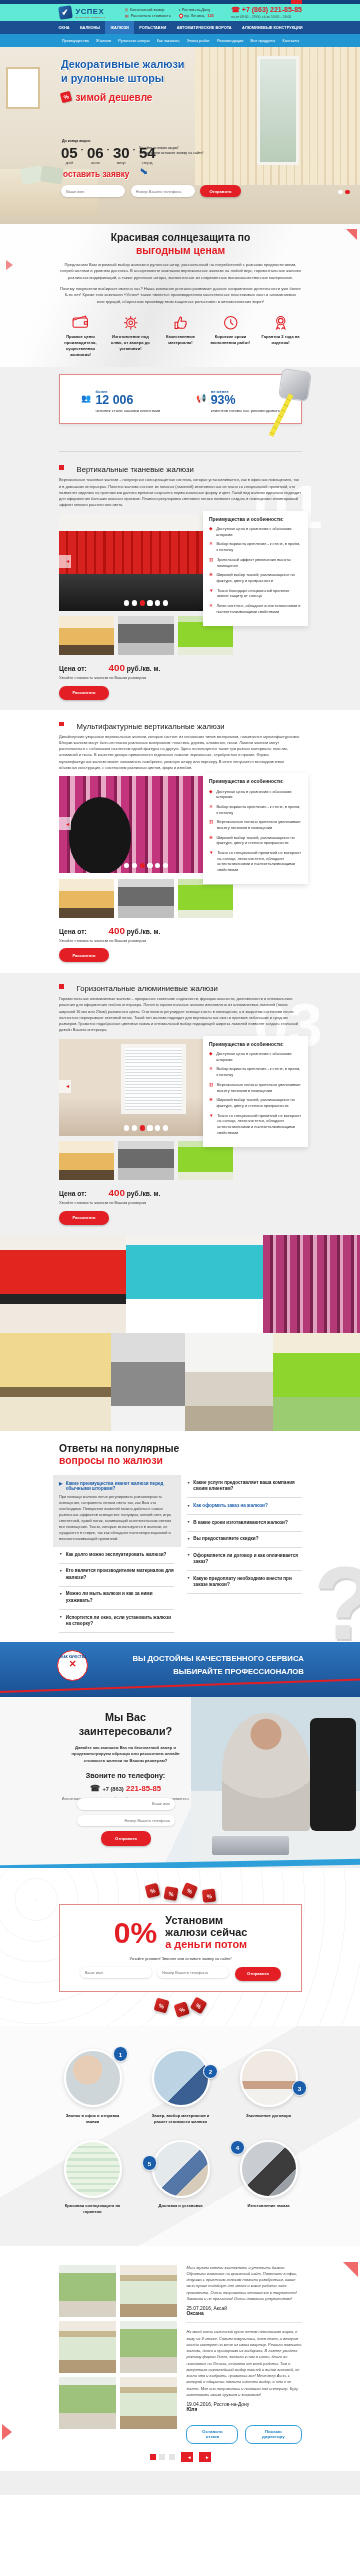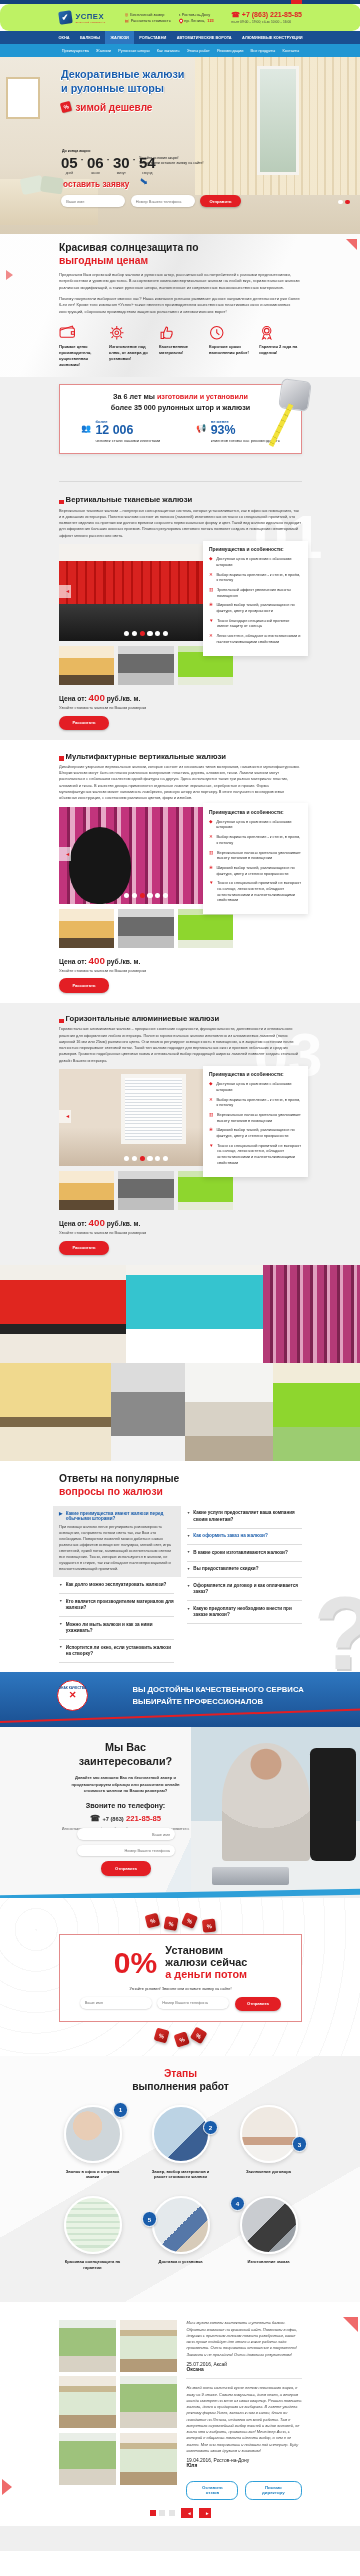--- a/index.html
+++ b/index.html
@@ -4,21 +4,21 @@
 <style>
   html,body{margin:0;padding:0;}
   body{width:361px;font-family:"Liberation Sans",sans-serif;color:#333;background:#fff;}
   .wrap{width:243px;margin:0 auto;position:relative;}
   .sec-gray{background:#f0f0f0;}
   .sec-white{background:#fff;}
   
   .topstrip{height:4.1px;background:#14427c;position:relative;}
   .topstrip .redseg{position:absolute;right:59px;top:0;width:11.3px;height:4.1px;background:#e31e24;}
   
-  .header{height:27px;display:flex;align-items:center;background:#bef264;border-radius:9px;}
+  .header{height:17px;display:flex;align-items:center;background:#5eead4;}
   .logo{display:flex;align-items:center;gap:3.1px;width:67px;}
   .logo-mark{width:13.4px;height:13.4px;background:linear-gradient(135deg,#2a6db5,#123e77);border-radius:2.1px;position:relative;transform:rotate(-8deg);}
   .logo-mark::after{content:"✔";position:absolute;left:2.6px;top:1px;color:#fff;font-size:8.2px;font-weight:bold;}
   .logo-txt .t1{font-size:7.7px;font-weight:bold;color:#1a4f91;letter-spacing:0.5px;}
   .logo-txt .t2{font-size:2.3px;color:#e31e24;letter-spacing:0.3px;}
   .hdr-links{font-size:3.9px;width:54px;}
   .hdr-links div{margin:1.5px 0;display:flex;align-items:center;gap:2.1px;}
   .ic-target{color:#e31e24;font-size:4.1px;}
   .hdr-addr{font-size:3.9px;width:49px;}
   .hdr-addr div{margin:1.5px 0;display:flex;gap:2.1px;align-items:center;}
@@ -57,21 +57,21 @@
   .hero-cta{position:absolute;left:63px;top:123px;color:#e31e24;font-weight:bold;font-size:8.2px;text-shadow:0.5px 0.5px 0 #fff;}
   .hero-arrow{position:absolute;left:140px;top:118px;color:#1a5dab;font-size:10.3px;transform:rotate(35deg);}
   .hero-form{position:absolute;left:61px;top:138px;display:flex;gap:5.2px;align-items:center;}
   .inp{height:11.3px;border:none;border-radius:6.2px;background:#fff;font-size:3.9px;padding:0 5.2px;color:#333;box-shadow:0 0.5px 1.5px rgba(0,0,0,.2);}
   .inp.w1{width:54px;} .inp.w2{width:54px;}
   .btn-red{background:#e31e24;color:#fff;border:none;border-radius:7.2px;font-weight:bold;font-size:4.1px;padding:0 9.3px;height:12.4px;cursor:pointer;box-shadow:0 1px 2.1px rgba(0,0,0,.25);}
   .hero-dots{position:absolute;right:11.3px;top:143px;display:flex;gap:2.6px;}
   .hdot{width:4.6px;height:4.6px;border-radius:50%;background:#fff;}
   .hdot.active{background:#e31e24;}
   
-  .intro{padding:8.2px 0 5.2px;position:relative;overflow:hidden;}
+  .intro{padding:8.2px 0 5.2px;position:relative;overflow:hidden;text-align:center;}
   .wave{position:absolute;left:0;top:0;width:100%;height:100%;background:
     linear-gradient(115deg,rgba(255,255,255,.9) 20%,rgba(220,220,220,.35) 45%,rgba(255,255,255,.8) 70%);}
   h2{margin:0;font-size:10.3px;line-height:1.25;font-weight:bold;color:#222;}
   h2 .red, .red{color:#e31e24;}
   .intro p{font-size:4.1px;line-height:1.6;color:#444;margin:4.1px 0;}
   .features{display:flex;gap:7.2px;margin:9.3px 0 4.1px;position:relative;}
   .feat{width:44px;}
   .feat .fic{height:15.5px;margin-bottom:4.1px;}
   .feat .ftxt{font-size:4.1px;font-weight:bold;color:#222;line-height:1.45;}
   
@@ -85,21 +85,21 @@
   .stat .val{color:#1a5dab;font-size:12.4px;font-weight:bold;line-height:1;}
   .stat .cap{font-size:4.1px;color:#333;margin-top:2.1px;line-height:1.4;}
   .tape{position:absolute;right:-9.3px;top:-5.2px;width:28px;height:28px;background:linear-gradient(135deg,#e8e8ea,#9fa3ab);border-radius:6.2px;border:1px solid #c5c8cd;transform:rotate(8deg);}
   .tape::after{content:"";position:absolute;left:9.3px;top:24px;width:5.2px;height:46px;background:repeating-linear-gradient(180deg,#f2e23a 0 5.2px,#d9c92b 5.2px 6.2px);transform:rotate(18deg);transform-origin:top;}
   
   .variants-head{padding:8.2px 0 2.1px;}
   .divider{border-top:0.5px solid #d9d9d9;margin:7.2px 0 0;}
   .product{padding:6.2px 0 10.3px;position:relative;}
   .num-bg{position:absolute;right:-20.6px;top:5.2px;font-size:62px;font-weight:bold;color:rgba(255,255,255,.85);z-index:0;}
   .sec-white .num-bg{color:rgba(240,240,240,.9);}
-  h3.ptitle{margin:5.2px 0 3.1px;font-size:7.7px;font-weight:bold;color:#222;display:flex;align-items:flex-end;gap:2px;position:relative;z-index:1;}
+  h3.ptitle{margin:5.2px 0 3.1px;font-size:7.7px;font-weight:normal;color:#222;display:flex;align-items:flex-start;gap:13px;position:relative;z-index:1;}
   .sq{width:4.6px;height:4.6px;background:#e31e24;display:inline-block;}
   .pdesc{font-size:3.9px;line-height:1.6;color:#444;margin:0 0 5.2px;position:relative;z-index:1;}
   .prow{position:relative;z-index:1;}
   .carousel{width:174px;height:97px;position:relative;overflow:hidden;}
   .slide{width:100%;height:100%;}
   .slide-red{background:linear-gradient(180deg,#f4f2ee 0 18%,transparent 18%),repeating-linear-gradient(90deg,#d8221f 0 7.2px,#b5110f 7.2px 9.3px),#fff;}
   .slide-red::after{content:"";position:absolute;left:0;bottom:0;width:100%;height:38%;background:linear-gradient(180deg,#3a3a3a,#171717);}
   .slide-pink{background:repeating-linear-gradient(90deg,#c2347c 0 8.2px,#8e2058 8.2px 11.3px,#e7a8c6 11.3px 15.5px);}
   .slide-pink::before{content:"";position:absolute;left:10.3px;top:20.6px;width:62px;height:77px;background:#161616;border-radius:50% 50% 46% 46%;}
   .slide-room{background:linear-gradient(180deg,#e8dccd 0 60%,#cbb9a4 100%);}
@@ -114,21 +114,21 @@
   .adv-title{font-size:4.9px;font-weight:bold;margin-bottom:4.1px;color:#222;}
   .adv-item{display:flex;gap:3.6px;margin-bottom:4.1px;}
   .adv-ic{color:#e31e24;font-size:4.6px;line-height:1.2;}
   .adv-item span.t{font-size:3.9px;line-height:1.45;color:#333;}
   .thumbs{display:flex;gap:4.1px;margin-top:5.2px;width:174px;}
   .thumb{flex:1;height:39px;}
   .t-orange{background:linear-gradient(180deg,#f7ead2 0 30%,#e8b860 30% 75%,#5e4a33 75%);}
   .t-dark{background:linear-gradient(180deg,#d7d7d7 0 20%,#6b6b6b 20% 70%,#bfbfbf 70%);}
   .t-green{background:linear-gradient(180deg,#cfe6b0 0 15%,#8ed62e 15% 80%,#e6ecd8 80%);}
   .price-line{margin-top:7.2px;font-size:6.7px;font-weight:bold;color:#222;}
-  .price-line .pv{color:#e31e24;font-size:9.8px;}
+  .price-line .pv{color:#e31e24;font-size:9.8px;margin-left:20px;}
   .price-note{font-size:3.9px;color:#444;margin:2.1px 0 5.2px;}
   
   .mosaic{position:relative;height:196px;overflow:hidden;}
   .mos{position:absolute;}
   .m1{left:0;top:0;width:126px;height:98px;background:linear-gradient(180deg,#f2efe9 0 15%,#e0261f 15% 60%,#242424 60% 70%,#efe9df 70%);}
   .m2{left:126px;top:0;width:137px;height:98px;background:linear-gradient(180deg,#f4f2ee 0 10%,#35c4cf 10% 65%,#fff 65%);}
   .m3{left:263px;top:0;width:98px;height:98px;background:repeating-linear-gradient(90deg,#b43a77 0 7.2px,#7e2350 7.2px 10.3px,#e0a0bf 10.3px 13.4px);}
   .m4{left:0;top:98px;width:111px;height:98px;background:linear-gradient(180deg,#f0d98e 0 55%,#7c6847 55% 65%,#efe6d0 65%);}
   .m5{left:111px;top:98px;width:75px;height:98px;background:linear-gradient(180deg,#dcdcdc 0 30%,#8a8a8a 30% 75%,#f2f2f2 75%);}
   .m6{left:185px;top:98px;width:88px;height:98px;background:linear-gradient(180deg,#f4f4f2 0 40%,#d8d2c6 40% 75%,#b7aa95 75%);}
@@ -147,21 +147,21 @@
   .fq-open .q{font-size:4.6px;font-weight:bold;color:#1a5dab;display:flex;gap:3.1px;}
   .fq-open .a{font-size:3.9px;color:#444;line-height:1.55;margin-top:3.1px;}
   .qmark{position:absolute;right:-15.5px;bottom:-20.6px;font-size:103px;color:#e4e4e4;font-weight:bold;z-index:0;text-shadow:1.5px 1.5px 0 #d2d2d2;}
   
   .quality{background:linear-gradient(180deg,#2e77c0,#1a4f91);height:55px;position:relative;overflow:hidden;}
   .quality .stripe{position:absolute;left:0;bottom:4.1px;width:100%;height:2.1px;background:#e31e24;transform:rotate(-2deg);transform-origin:left;}
   .q-inner{display:flex;align-items:center;justify-content:center;gap:8.2px;height:47px;}
   .q-badge{width:29px;height:29px;background:#fff;border:1.5px solid #e31e24;border-radius:50%;text-align:center;flex:0 0 auto;}
   .q-badge .b1{font-size:3.3px;color:#1a4f91;font-weight:bold;margin-top:5.2px;line-height:1.2;}
   .q-badge .star{color:#e31e24;font-size:9.3px;font-weight:bold;line-height:1;}
-  .q-text{color:#fff;font-weight:bold;font-size:7.7px;text-align:left;line-height:1.6;margin-left:36px;}
+  .q-text{color:#fff;font-weight:bold;font-size:7.7px;text-align:right;line-height:1.6;margin-left:36px;}
   
   .callback{position:relative;height:171px;background:linear-gradient(115deg,#f7f7f7 0 55%,#e8eef2 55%);overflow:hidden;}
   .cb-photo{position:absolute;right:0;top:0;width:170px;height:100%;background:linear-gradient(180deg,#cfdde4 0 55%,#eceff0 55%);}
   .cb-photo .person{position:absolute;left:31px;top:15.5px;width:88px;height:118px;background:radial-gradient(circle at 50% 18%,#caa187 0 14%,#d8d3cd 15% 60%,#c9c4bd 60%);border-radius:50% 50% 4.1px 4.1px;}
   .cb-photo .chair{position:absolute;right:5.2px;top:20.6px;width:46px;height:113px;background:#1d1d1d;border-radius:6.2px;}
   .cb-photo .laptop{position:absolute;left:20.6px;bottom:13.4px;width:77px;height:18.5px;background:linear-gradient(180deg,#c9ccd1,#9aa0a8);border-radius:2.1px;}
   .cb-left{position:absolute;left:61px;top:12.4px;width:129px;z-index:2;}
   .cb-title{font-size:10.8px;font-weight:bold;color:#222;text-align:center;line-height:1.3;}
   .cb-text{font-size:4.1px;font-weight:bold;color:#333;text-align:center;margin-top:7.2px;line-height:1.6;}
   .cb-call{font-size:7.2px;font-weight:bold;color:#222;text-align:center;margin-top:6.2px;}
@@ -387,24 +387,20 @@
         <div class="ftxt">Гарантия 2 года на изделия!</div>
       </div>
     </div>
   </div>
 </section>
 
 <section class="stats sec-gray">
   <div class="wrap">
     <div class="stats-card">
       <div class="tape"></div>
-      <div class="stats-title">
-        <span>За 6 лет мы </span><span class="red">изготовили и установили</span><br>
-        <span>более 35 000 рулонных штор и жалюзи</span>
-      </div>
       <div class="stats-row">
         <div class="stat">
           <div class="sic">👥</div>
           <div>
             <div class="above">более</div>
             <div class="val">12 006</div>
             <div class="cap">человек стали нашими клиентами</div>
           </div>
         </div>
         <div class="stat">
@@ -741,21 +737,20 @@
     <div class="dice-row" style="margin-top:7.2px;">
       <div class="die" style="transform:rotate(16deg);">%</div>
       <div class="die" style="transform:rotate(-18deg) translateY(4.1px);">%</div>
       <div class="die" style="transform:rotate(30deg);">%</div>
     </div>
   </div>
 </section>
 
 <section class="steps">
   <div class="wrap">
-    <h2><span class="red">Этапы</span><br><span>выполнения работ</span></h2>
     <div class="steps-grid">
       <div class="srow">
         <div class="step">
           <div class="scircle sc1"></div>
           <div class="snum" style="right:-2.1px;top:-3.1px;">1</div>
           <div class="slabel">Звонок в офис и отправка заявки</div>
         </div>
         <div class="step">
           <div class="scircle sc2"></div>
           <div class="snum" style="right:-4.1px;top:14.4px;">2</div>

